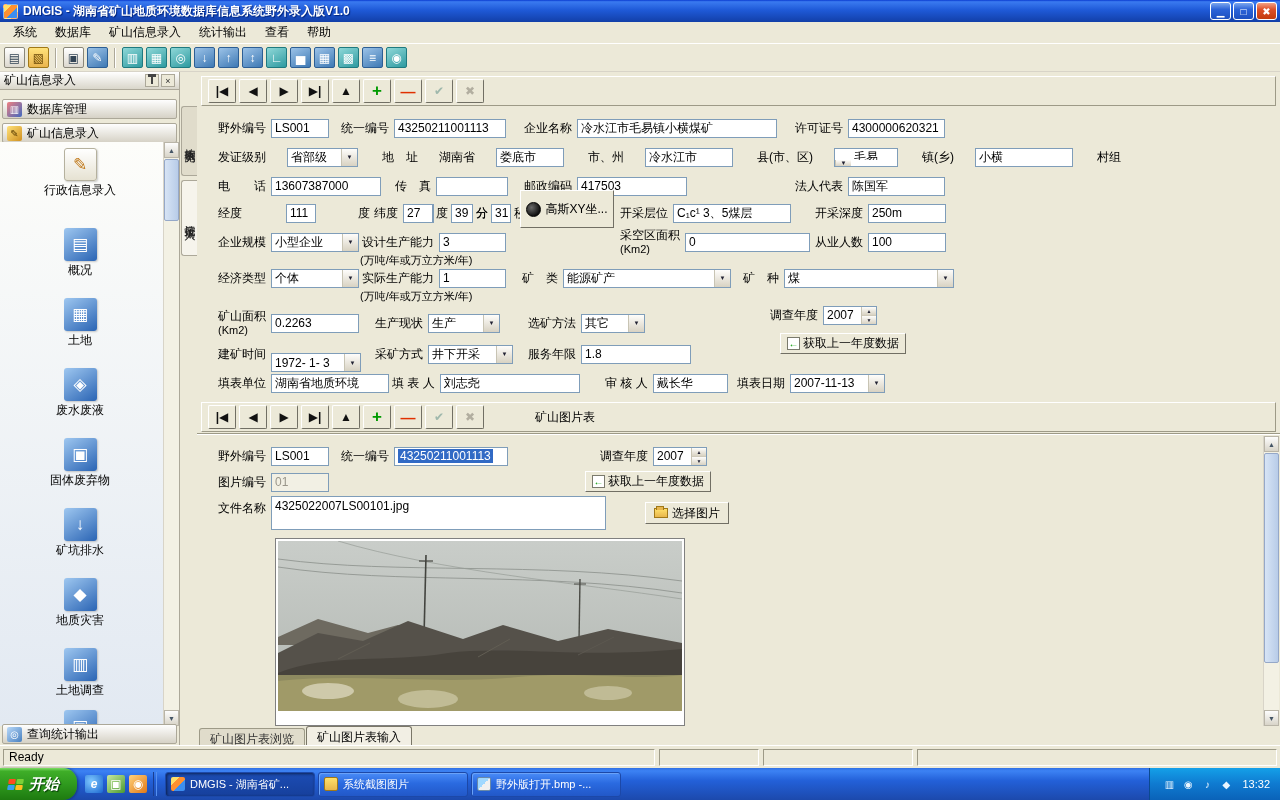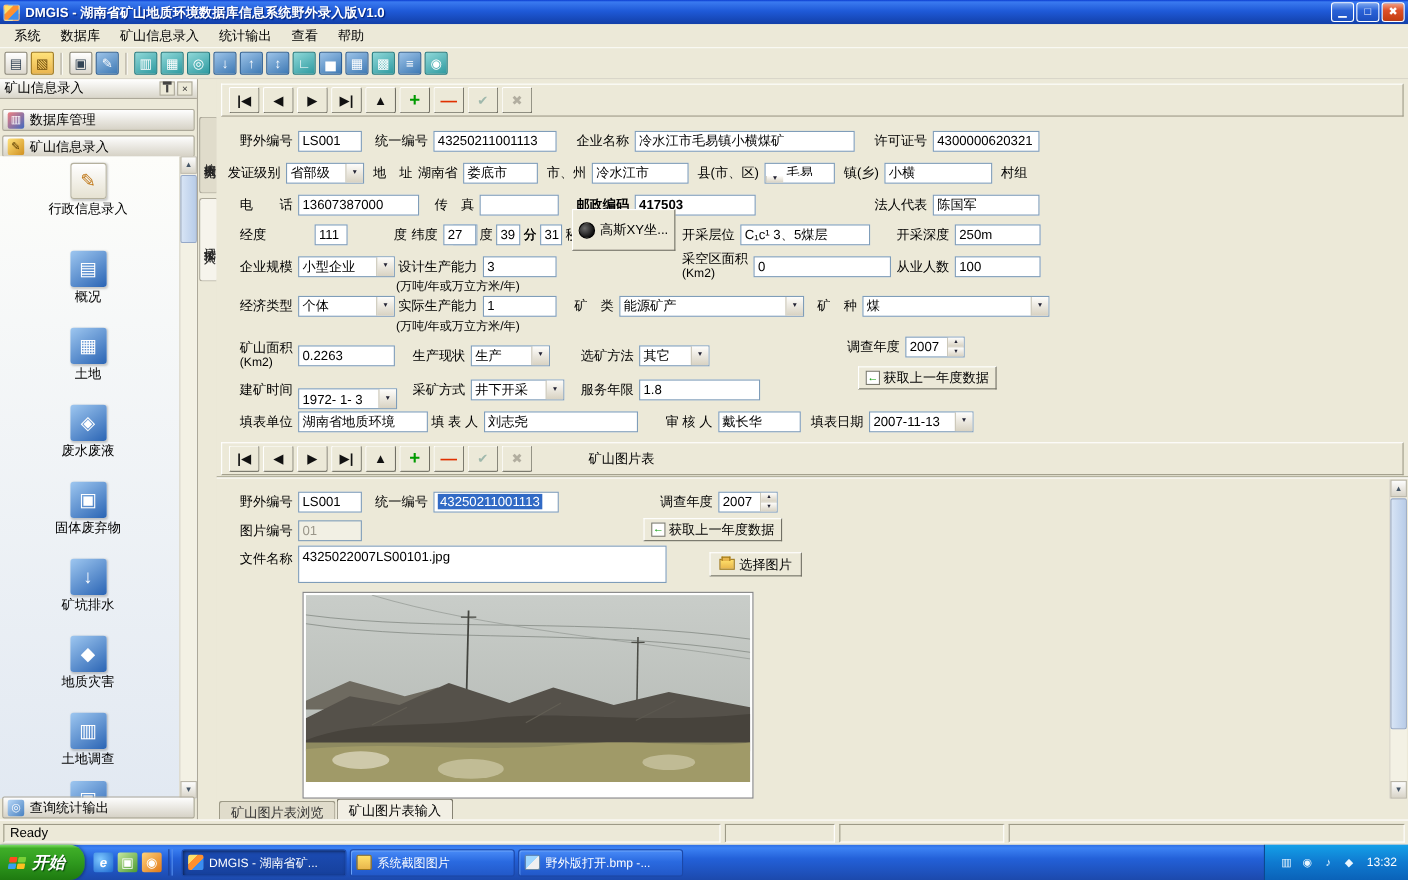--- a/index.html
+++ b/index.html
@@ -257,21 +257,21 @@
     </div>
     <div class="g" style="left:327px;top:46px;">
       <span class="lbl">企业名称</span>
       <span class="tb" style="width:200px;">冷水江市毛易镇小横煤矿</span>
     </div>
     <div class="g" style="left:598px;top:46px;">
       <span class="lbl">许可证号</span>
       <span class="tb" style="width:97px;">4300000620321</span>
     </div>
 
-    <div class="g" style="left:10px;top:75px;">
+    <div class="g" style="left:21px;top:75px;gap:16px;">
       <span class="lbl">发证级别</span>
       <span class="dd" style="width:71px;">
         <span class="ddv">省部级</span>
         <span class="dda">▼</span>
       </span>
       <span class="lbl ml">地　址</span>
       <span class="lbl">湖南省</span>
       <span class="tb" style="width:68px;">娄底市</span>
       <span class="lbl ml">市、州</span>
       <span class="tb" style="width:88px;">冷水江市</span>
@@ -286,21 +286,21 @@
     </div>
 
     <div class="g" style="left:21px;top:104px;">
       <span class="lbl">电　　话</span>
       <span class="tb" style="width:110px;">13607387000</span>
     </div>
     <div class="g" style="left:198px;top:104px;">
       <span class="lbl">传　真</span>
       <span class="tb" style="width:72px;"></span>
     </div>
-    <div class="g" style="left:327px;top:104px;font-weight:bold;">
+    <div class="g" style="left:327px;top:104px;">
       <span class="lbl">邮政编码</span>
       <span class="tb" style="width:110px;">417503</span>
     </div>
     <div class="g" style="left:598px;top:104px;">
       <span class="lbl">法人代表</span>
       <span class="tb" style="width:97px;">陈国军</span>
     </div>
 
     <div class="g" style="left:21px;top:131px;gap:39px;">
       <span class="lbl">经度</span>

